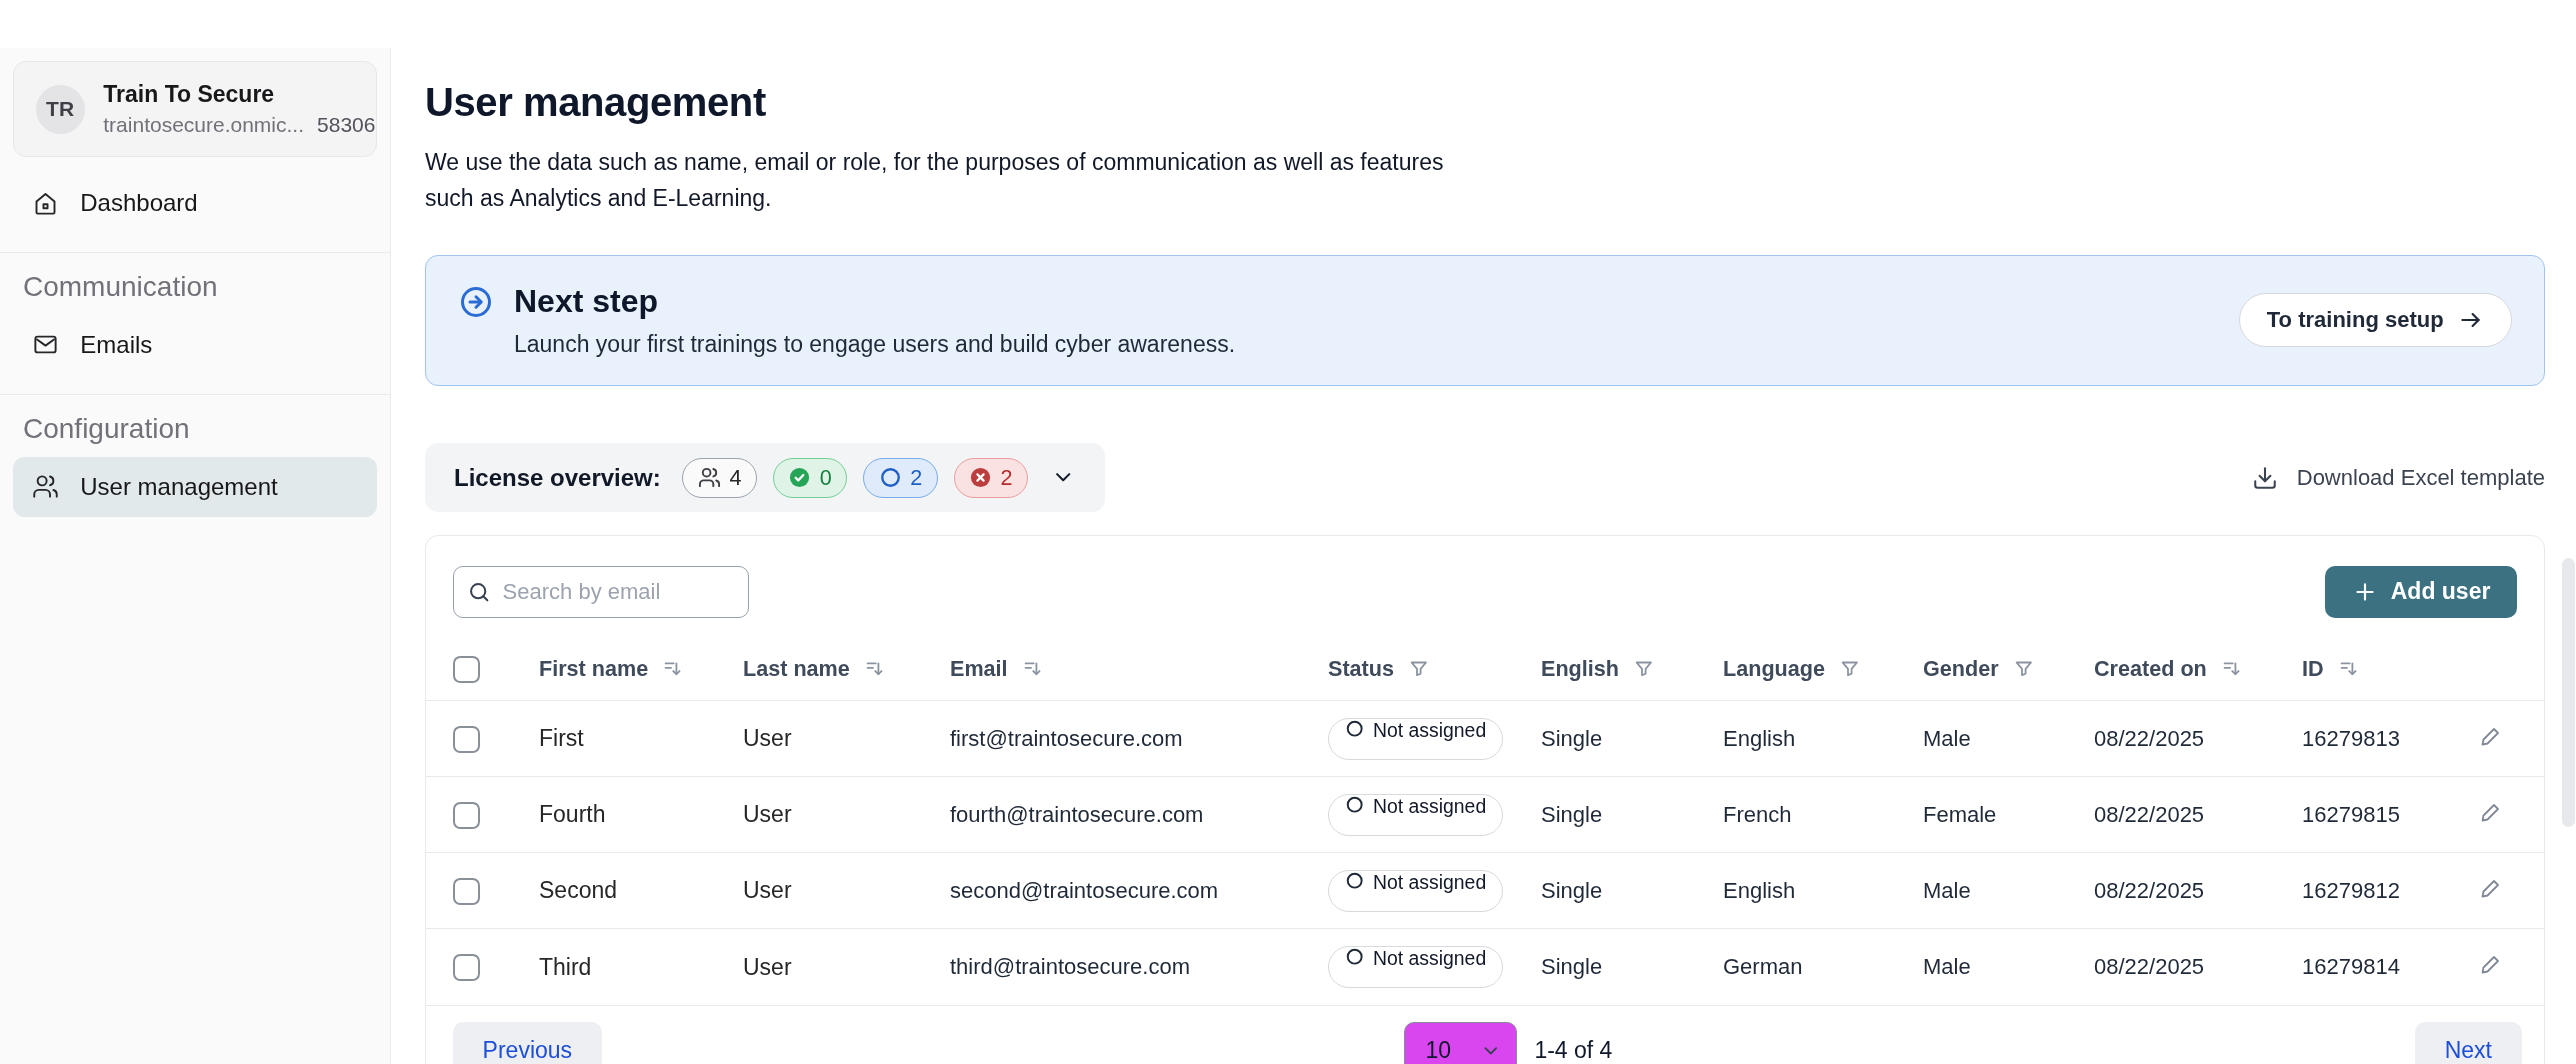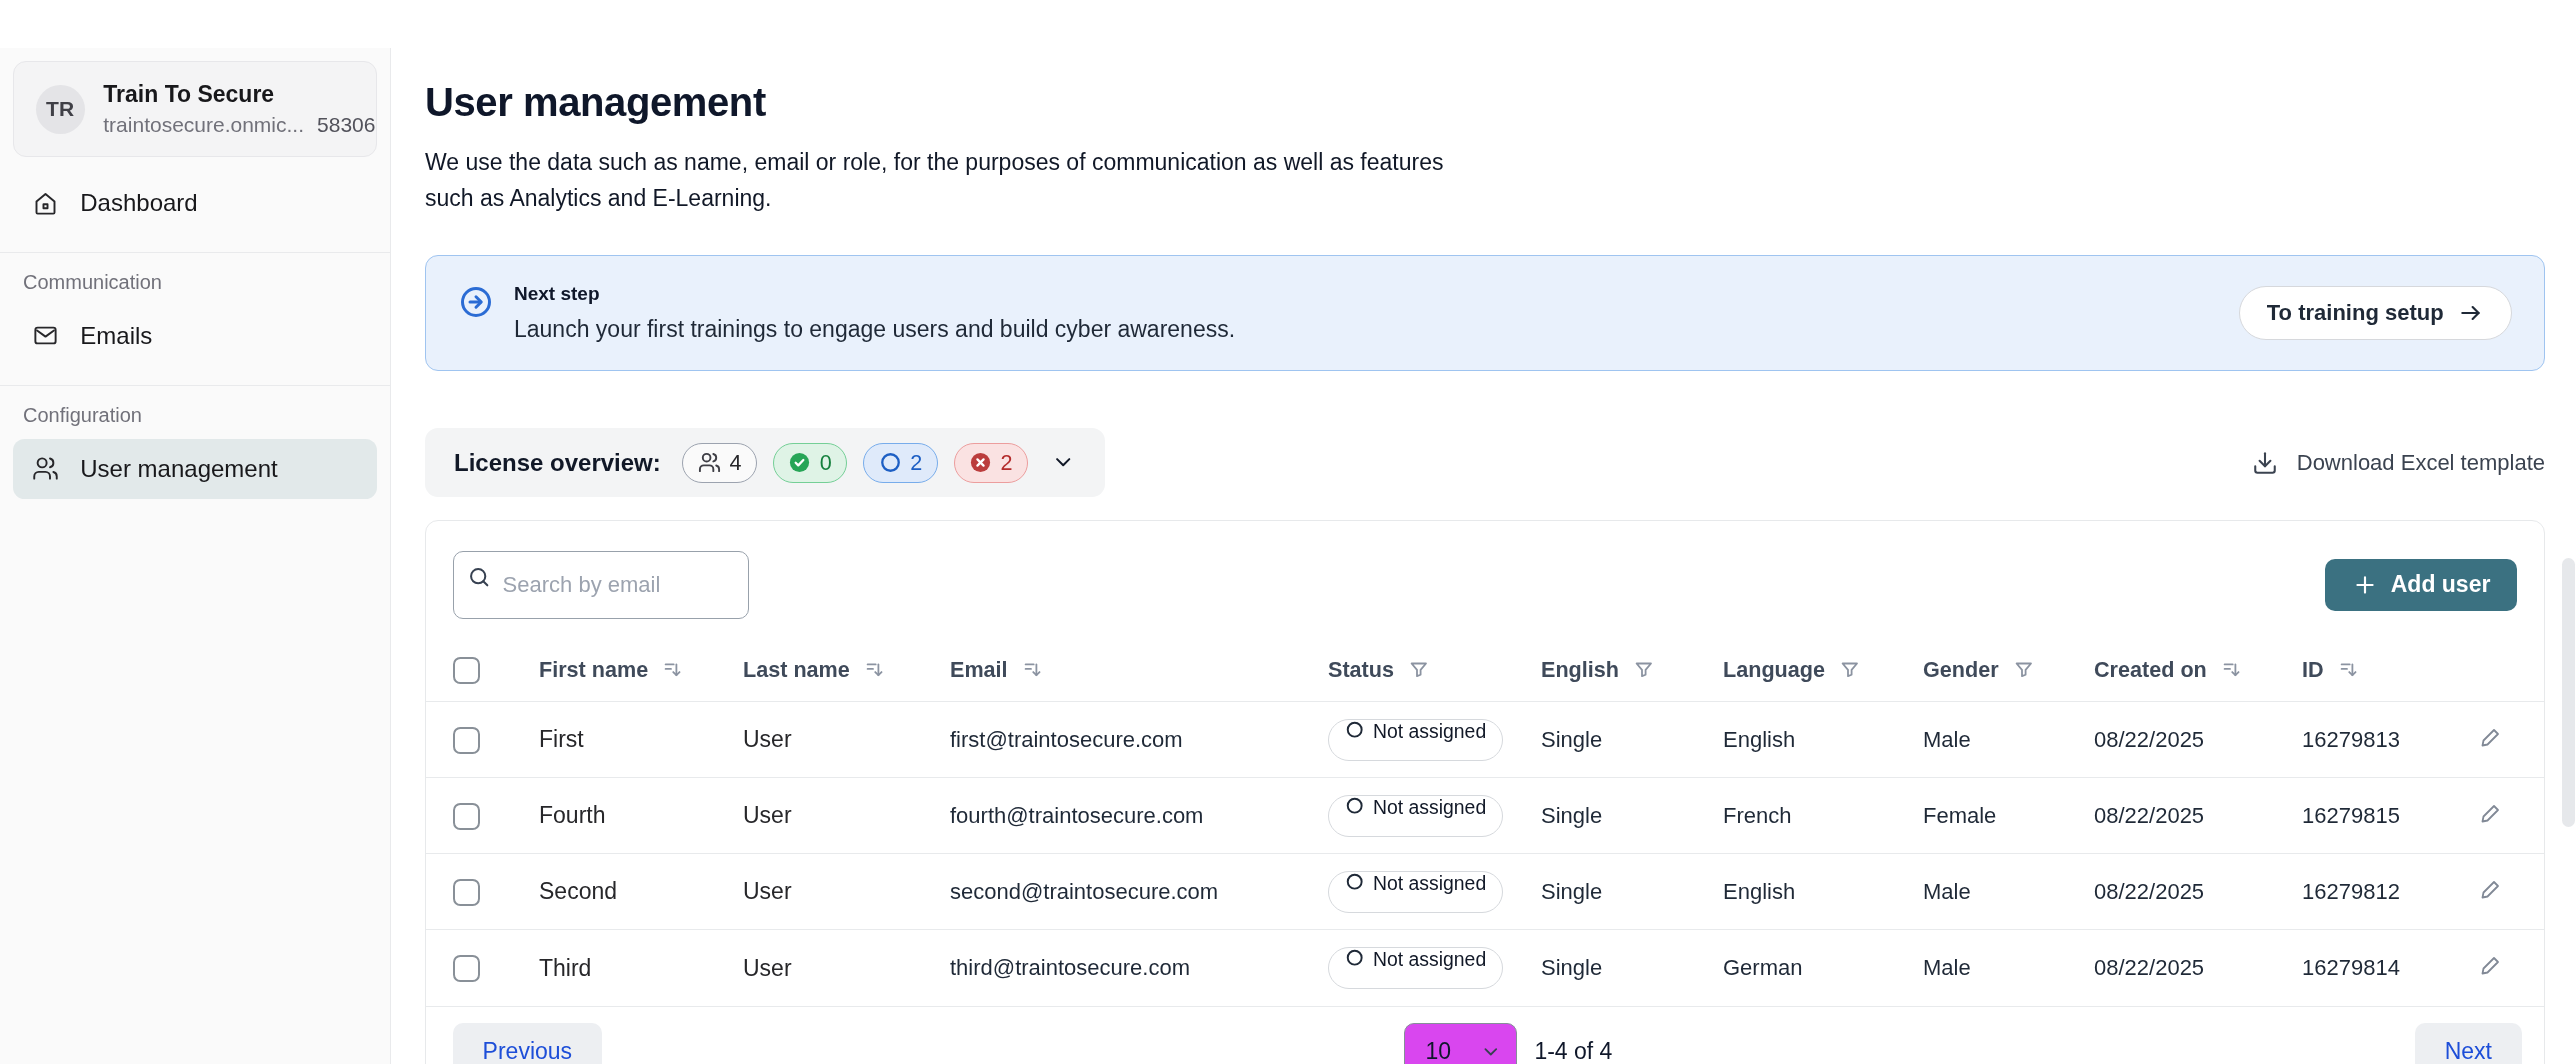--- a/index.html
+++ b/index.html
@@ -46,40 +46,40 @@
     padding: 16px 18.7px;
     border-radius: 11.5px;
     display: flex; align-items: center; gap: 21.6px;
     font-size: 24px; color: #18181b;
     cursor: pointer;
   }
   .nav-item.active { background: #e2e9ea; }
   .nav-icon { width: 27px; height: 27px; display: inline-flex; color: #27272a; flex-shrink: 0; }
   .nav-icon svg { width: 27px; height: 27px; }
   .side-divider { border: none; border-top: 1.4px solid #e9eaec; margin: 18.7px 0; }
-  .section-label { font-size: 20px; color: #71717a; margin: 7.2px 13px 11.5px 23px; }
+  .section-label { font-size: 28px; color: #71717a; margin: 7.2px 13px 11.5px 23px; }
 
   
   .main { flex: 1; padding: 32px 31px 0 34px; background: #ffffff; min-width: 0; }
   .page-title { font-size: 40px; font-weight: bold; color: #0f172a; letter-spacing: -0.4px; }
   .page-desc { margin-top: 18.7px; font-size: 23px; line-height: 36px; color: #111827; max-width: 1034px; }
 
   
   .banner {
     margin-top: 39px;
     background: #e9f1fc;
     border: 1.4px solid #9fc4f0;
     border-radius: 13px;
     padding: 27px 32px;
     display: flex; align-items: flex-start;
   }
   .banner-icon { width: 36px; height: 36px; color: #2b6cd4; margin-right: 20px; flex-shrink: 0; margin-top: 1.4px; }
   .banner-icon svg { width: 36px; height: 36px; }
   .banner-texts { display: flex; flex-direction: column; gap: 11.5px; }
-  .banner-title { font-size: 19px; font-weight: bold; color: #0f172a; }
+  .banner-title { font-size: 32px; font-weight: bold; color: #0f172a; }
   .banner-subtitle { font-size: 23px; color: #1f2937; }
   .banner-btn {
     margin-left: auto; align-self: center;
     background: #ffffff;
     border: 1.4px solid #d6d8dc;
     border-radius: 718px;
     padding: 13px 27px;
     display: inline-flex; align-items: center; gap: 14.4px;
     font-size: 22px; font-weight: bold; color: #1f2937;
     cursor: pointer; white-space: nowrap;
@@ -122,21 +122,21 @@
     border: 1.4px solid #e7e9eb;
     border-radius: 13px;
     background: #ffffff;
     overflow: hidden;
   }
   .table-toolbar {
     padding: 30px 26.6px 20px 26.6px;
     display: flex; align-items: center; justify-content: space-between;
   }
   .search-box {
-    position: relative; width: 296px; height: 68px;
+    position: relative; width: 296px; height: 52px;
   }
   .search-box svg {
     position: absolute; left: 14.4px; top: 13.6px;
     width: 24.4px; height: 24.4px; color: #374151; pointer-events: none;
   }
   .search-input {
     width: 100%; height: 100%;
     border: 1.4px solid #98a1ab; border-radius: 10px;
     padding: 0 14.4px 0 49px;
     font-size: 22px; color: #111827;

